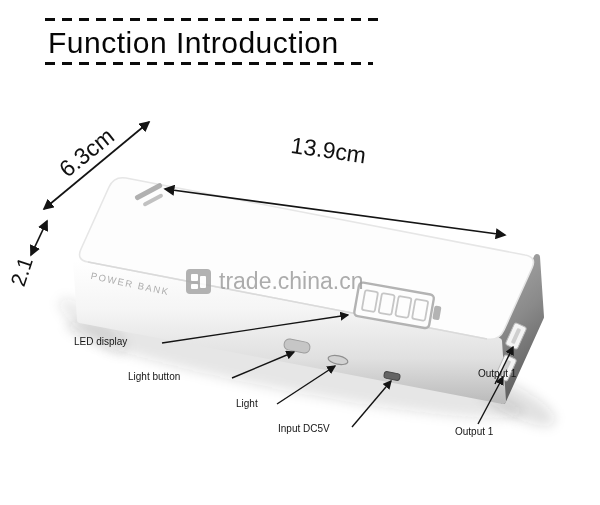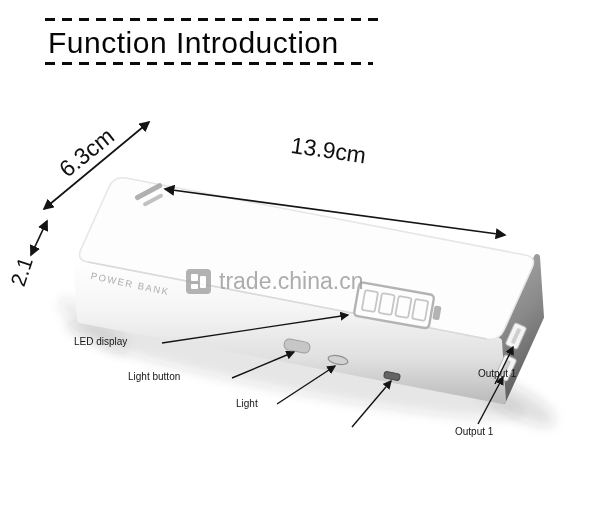--- a/index.html
+++ b/index.html
@@ -140,16 +140,17 @@
         <i class="wm-c"></i>
     </span>
     <span class="wm-text">trade.china.cn</span>
   </div>
 
   <div class="abs front-brand">POWER BANK</div>
 
   <div class="abs callout co-led">LED display</div>
   <div class="abs callout co-toggle">Light button</div>
   <div class="abs callout co-light">Light</div>
+  <div class="abs callout co-input">Input DC5V</div>
   <div class="abs callout co-out1">Output 1</div>
   <div class="abs callout co-out2">Output 1</div>
 
 </div>
 
 </body></html>

